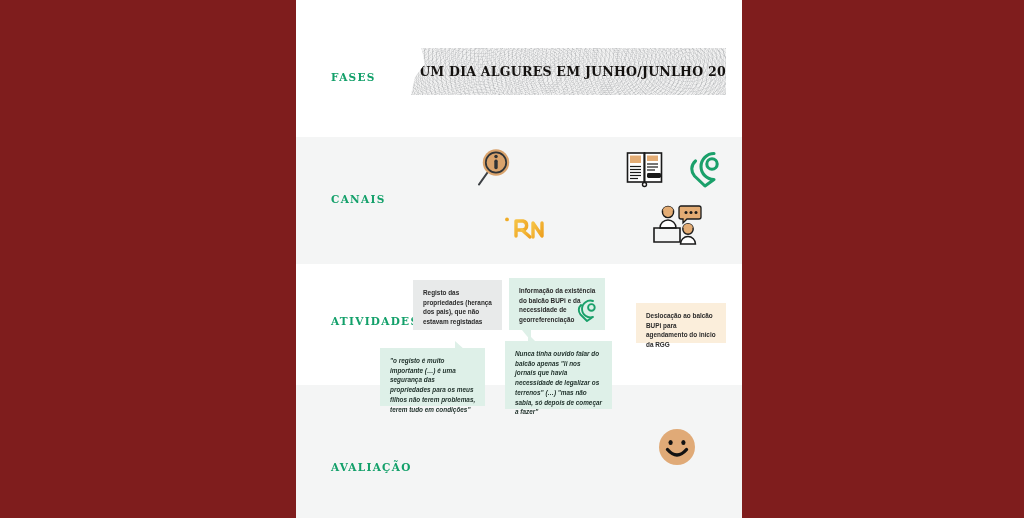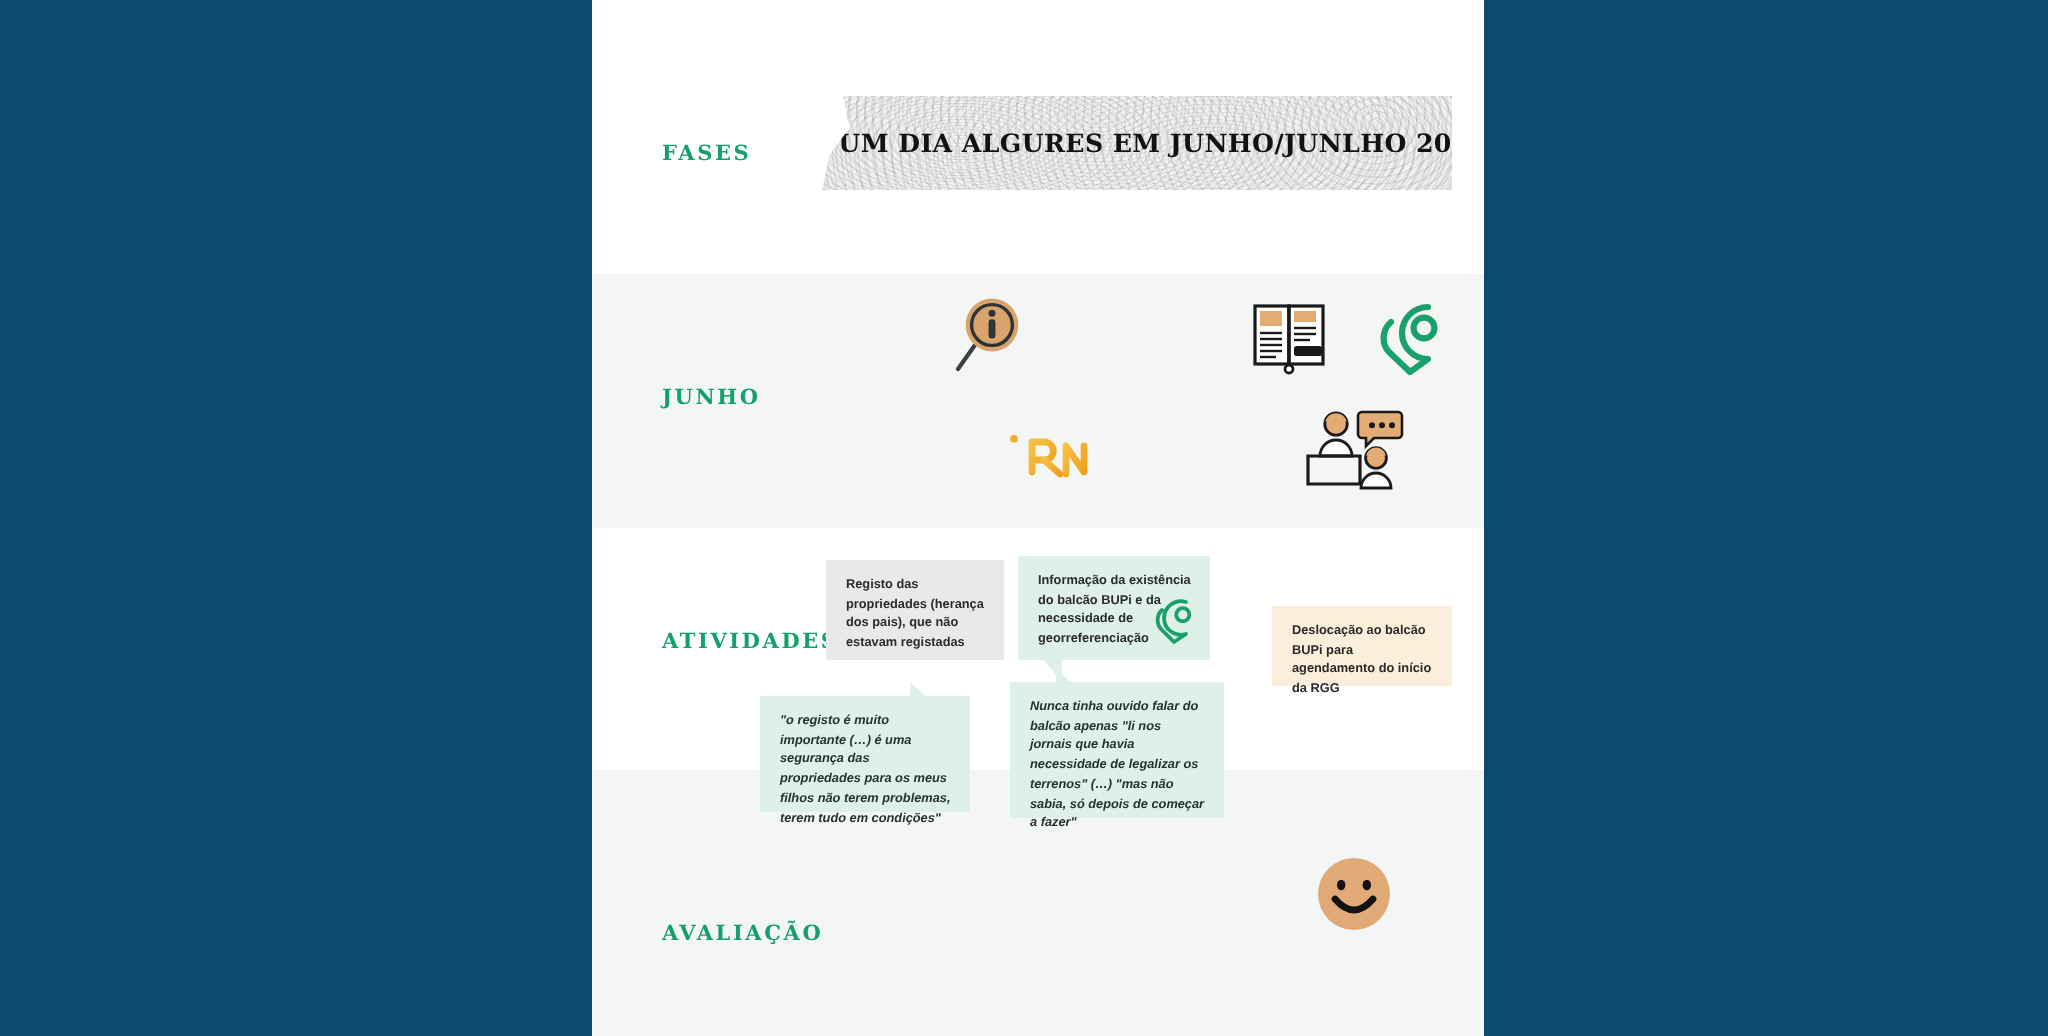--- a/index.html
+++ b/index.html
@@ -6,21 +6,21 @@
     margin: 0; padding: 0;
     background: #ffffff;
     width: 1024px; height: 518px;
     overflow: hidden;
   }
   body { font-family: "Liberation Sans", sans-serif; }
 
   #canvas {
     position: relative;
     width: 1024px; height: 518px;
-    background: #0c4a6e;
+    background: #7f1d1d;
   }
 
   
   .panel {
     position: absolute;
     left: 296px; top: 0;
     width: 446px; height: 518px;
     background: #ffffff;
   }
 
@@ -148,21 +148,21 @@
 
     <div class="panel-edge-l"></div>
     <div class="panel-edge-r"></div>
 
     <div class="band band-fases"></div>
     <div class="band band-canais"></div>
     <div class="band band-ativid"></div>
     <div class="band band-avaliacao"></div>
 
     <div class="row-label lbl-fases">FASES</div>
-    <div class="row-label lbl-canais">JUNHO</div>
+    <div class="row-label lbl-canais">CANAIS</div>
     <div class="row-label lbl-ativid">ATIVIDADES</div>
     <div class="row-label lbl-avaliacao">AVALIAÇÃO</div>
 
     <div class="banner">
       <div class="banner-title">UM DIA ALGURES EM JUNHO/JUNLHO 2019</div>
     </div>
 
     <div class="icon ico-info">
       <svg viewBox="0 0 38 42" width="38" height="42">
         <line x1="13.5" y1="26.5" x2="5" y2="38.5" stroke="#3c4044" stroke-width="2.1" stroke-linecap="round"></line>

